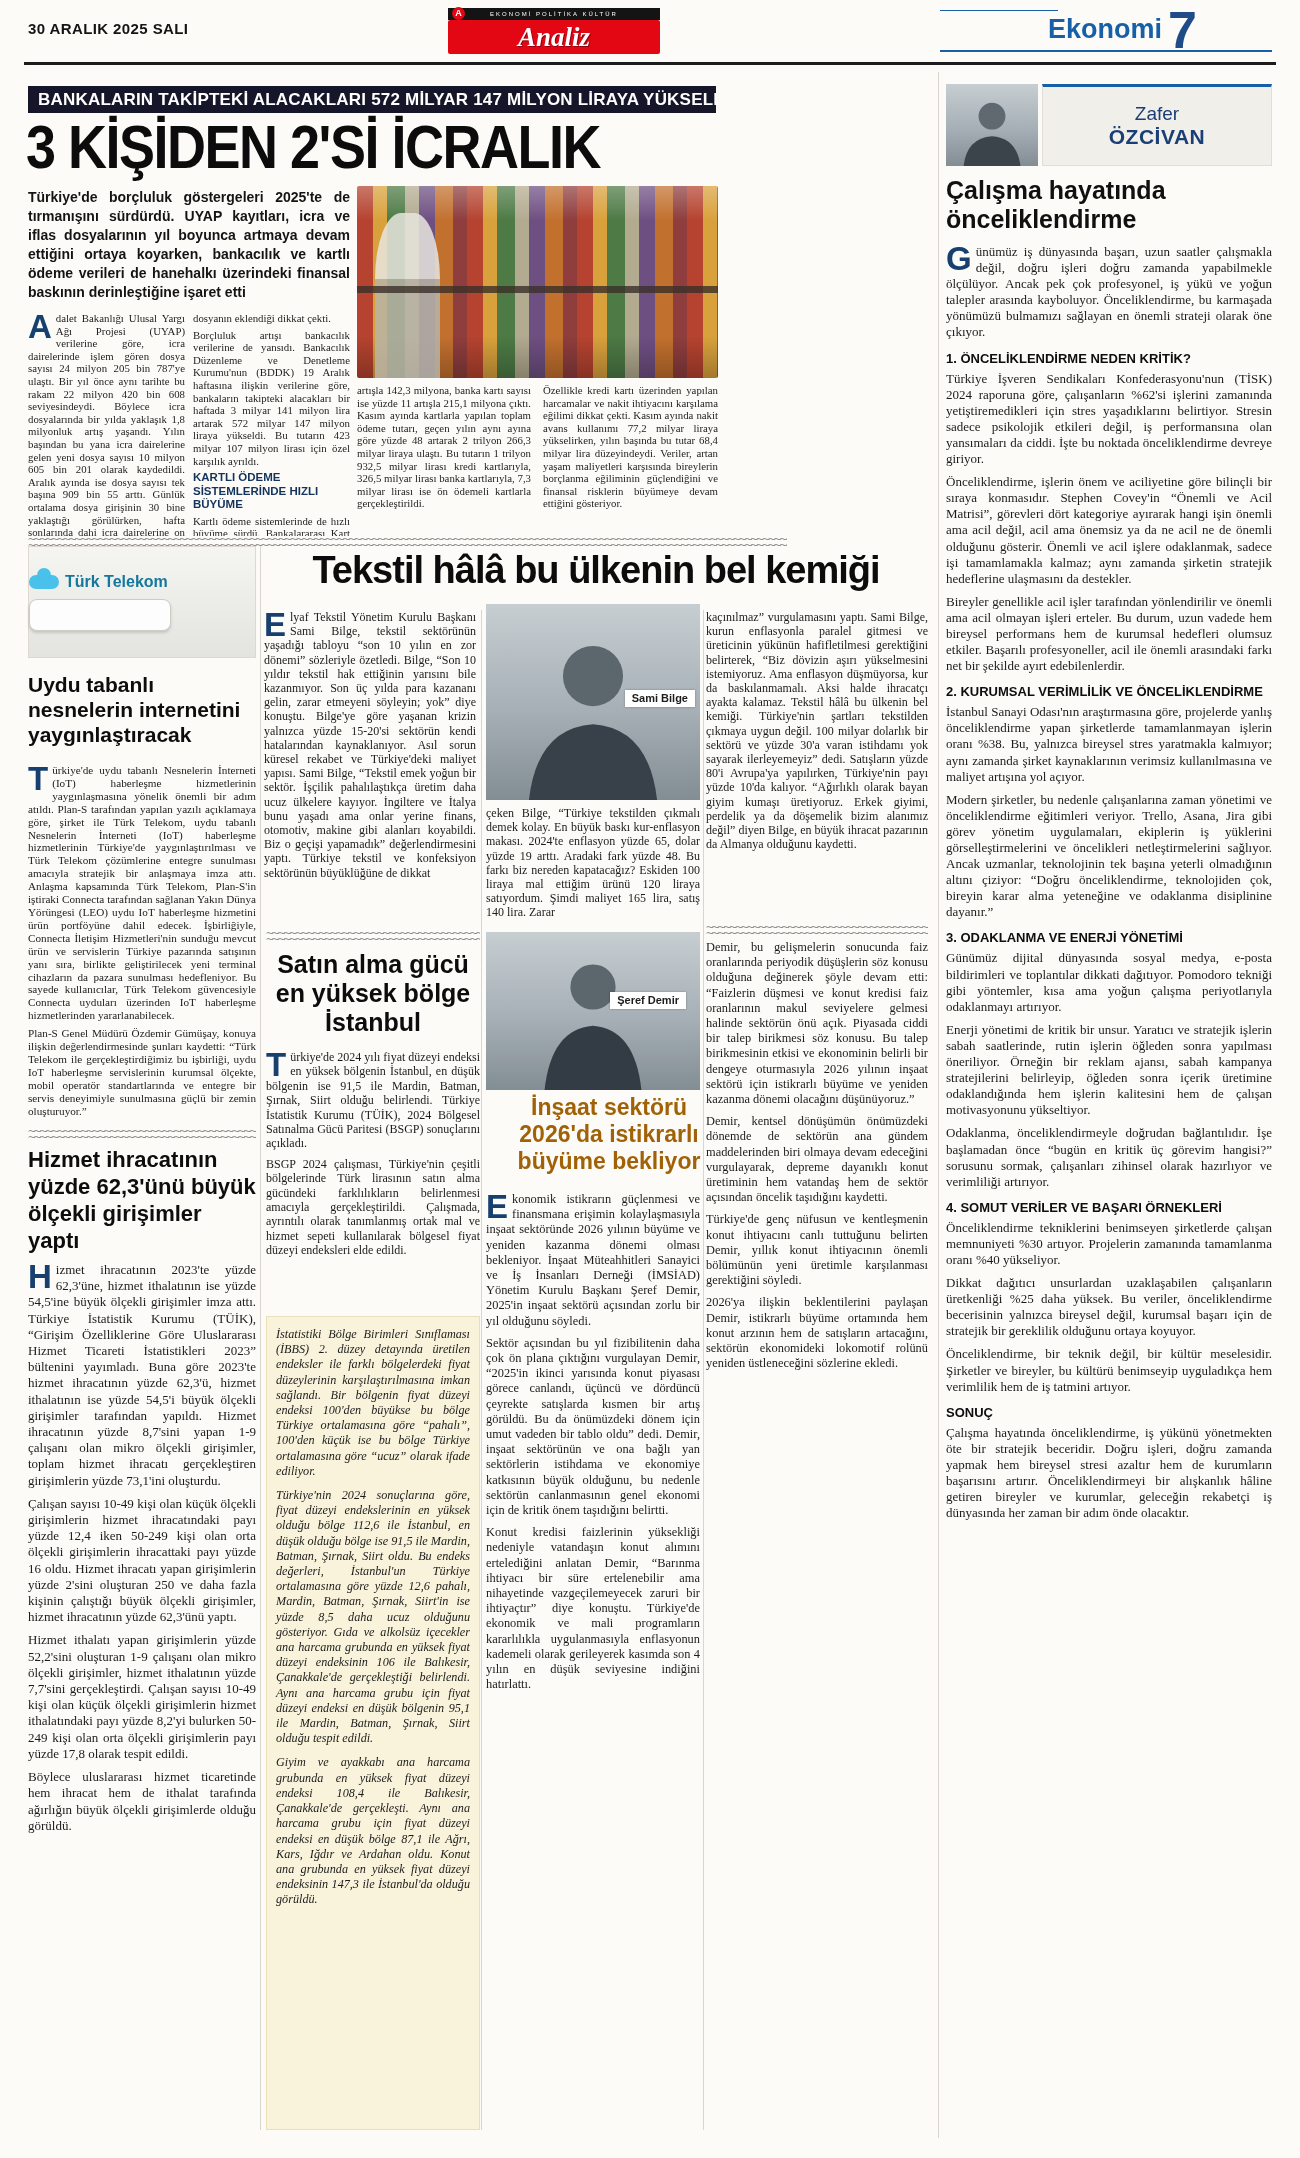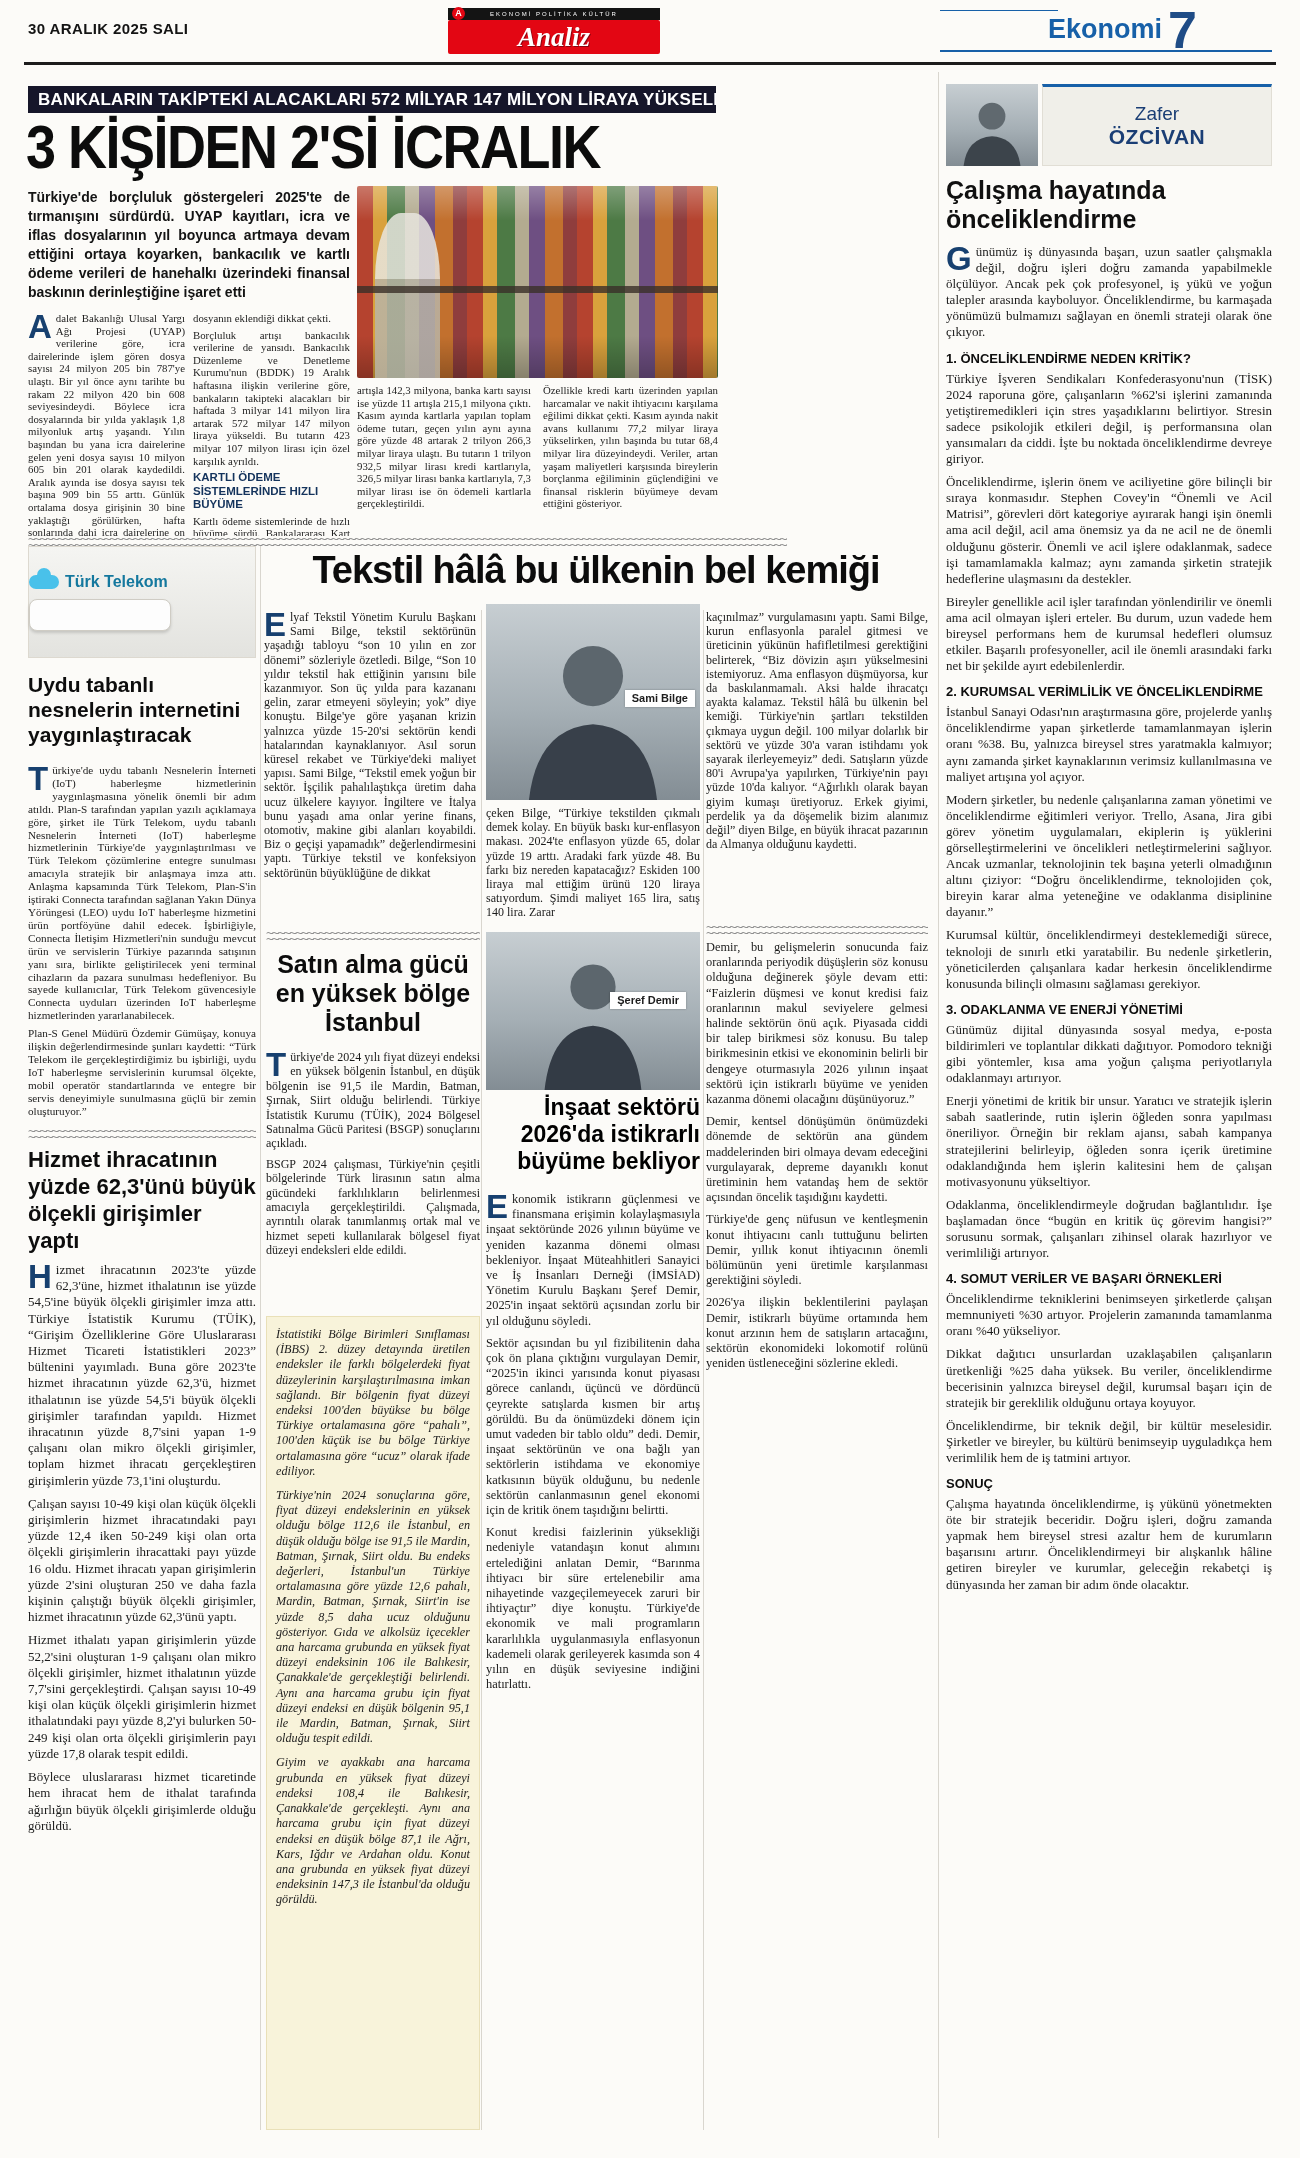--- a/index.html
+++ b/index.html
@@ -105,22 +105,22 @@
       font:bold 25px/29px "Liberation Sans",sans-serif;color:#0c0c0c;}
   #satin-body{left:266px;top:1050px;width:214px;height:262px;overflow:hidden;}
   #satin-body p{margin:0 0 6px;font-size:12px;line-height:14.4px;text-align:justify;}
   #satin-box{left:266px;top:1316px;width:214px;height:814px;background:#f8f3da;border:1px solid #e9e0b8;
              box-sizing:border-box;padding:10px 9px;overflow:hidden;}
   #satin-box p{margin:0 0 9px;font-size:12.2px;line-height:15.2px;text-align:justify;font-style:italic;}
 
   
   #seref-photo{left:486px;top:932px;width:214px;height:158px;}
   #seref-photo .photo-label{right:14px;top:60px;}
-  #insaat-headline{left:486px;top:1094px;width:214px;text-align:right;
-      font:bold 23px/27px "Liberation Sans",sans-serif;color:#000000;}
+  #insaat-headline{left:502px;top:1094px;width:214px;text-align:center;
+      font:bold 23px/27px "Liberation Sans",sans-serif;color:#a16207;}
   #insaat-col1{left:486px;top:1192px;width:214px;height:938px;overflow:hidden;}
   #insaat-col2{left:706px;top:940px;width:222px;height:1190px;overflow:hidden;}
   .ins p{margin:0 0 7px;font-size:12.4px;line-height:15.2px;text-align:justify;}
 
   
   #colm-photo{left:946px;top:84px;width:92px;height:82px;}
   #colm-name{left:1042px;top:84px;width:230px;height:82px;background:#f0efe9;border:1px solid #e1ded5;
       box-sizing:border-box;border-top:3px solid #1760a8;display:flex;flex-direction:column;
       align-items:center;justify-content:center;color:#1a3e75;font-family:"Liberation Sans",sans-serif;}
   #colm-name .first{font-size:19px;}
@@ -207,21 +207,20 @@
           <p>Türkiye İşveren Sendikaları Konfederasyonu'nun (TİSK) 2024 raporuna göre, çalışanların %62'si işlerini zamanında yetiştiremedikleri için stres yaşadıklarını belirtiyor. Stresin sadece psikolojik etkileri değil, iş performansına olan yansımaları da ciddi. İşte bu noktada önceliklendirme devreye giriyor.</p>
           <p>Önceliklendirme, işlerin önem ve aciliyetine göre bilinçli bir sıraya konmasıdır. Stephen Covey'in “Önemli ve Acil Matrisi”, görevleri dört kategoriye ayırarak hangi işin önemli ama acil değil, acil ama önemsiz ya da ne acil ne de önemli olduğunu gösterir. Önemli ve acil işlere odaklanmak, sadece işi tamamlamakla kalmaz; aynı zamanda şirketin stratejik hedeflerine ulaşmasını da destekler.</p>
           <p>Bireyler genellikle acil işler tarafından yönlendirilir ve önemli ama acil olmayan işleri erteler. Bu durum, uzun vadede hem bireysel performans hem de kurumsal hedefleri olumsuz etkiler. Başarılı profesyoneller, acil ile önemli arasındaki farkı net bir şekilde ayırt edebilenlerdir.</p>
         </div>
     </div>
     <div class="colm-sec">
       <div class="sec-head">2. KURUMSAL VERİMLİLİK VE ÖNCELİKLENDİRME</div>
       <div>
           <p>İstanbul Sanayi Odası'nın araştırmasına göre, projelerde yanlış önceliklendirme yapan şirketlerde tamamlanmayan işlerin oranı %38. Bu, yalnızca bireysel stres yaratmakla kalmıyor; aynı zamanda şirket kaynaklarının verimsiz kullanılmasına ve maliyet artışına yol açıyor.</p>
           <p>Modern şirketler, bu nedenle çalışanlarına zaman yönetimi ve önceliklendirme eğitimleri veriyor. Trello, Asana, Jira gibi görev yönetim uygulamaları, ekiplerin iş yüklerini görselleştirmelerini ve öncelikleri netleştirmelerini sağlıyor. Ancak uzmanlar, teknolojinin tek başına yeterli olmadığının altını çiziyor: “Doğru önceliklendirme, teknolojiden çok, bireyin karar alma yeteneğine ve odaklanma disiplinine dayanır.”</p>
-          <p>Kurumsal kültür, önceliklendirmeyi desteklemediği sürece, teknoloji de sınırlı etki yaratabilir. Bu nedenle şirketlerin, yöneticilerden çalışanlara kadar herkesin önceliklendirme konusunda bilinçli olmasını sağlaması gerekiyor.</p>
         </div>
     </div>
     <div class="colm-sec">
       <div class="sec-head">3. ODAKLANMA VE ENERJİ YÖNETİMİ</div>
       <div>
           <p>Günümüz dijital dünyasında sosyal medya, e-posta bildirimleri ve toplantılar dikkati dağıtıyor. Pomodoro tekniği gibi yöntemler, kısa ama yoğun çalışma periyotlarıyla odaklanmayı artırıyor.</p>
           <p>Enerji yönetimi de kritik bir unsur. Yaratıcı ve stratejik işlerin sabah saatlerinde, rutin işlerin öğleden sonra yapılması öneriliyor. Örneğin bir reklam ajansı, sabah kampanya stratejilerini belirleyip, öğleden sonra içerik üretimine odaklandığında hem işlerin kalitesini hem de çalışan motivasyonunu yükseltiyor.</p>
           <p>Odaklanma, önceliklendirmeyle doğrudan bağlantılıdır. İşe başlamadan önce “bugün en kritik üç görevim hangisi?” sorusunu sormak, çalışanları zihinsel olarak hazırlıyor ve verimliliği artırıyor.</p>
         </div>
     </div>

